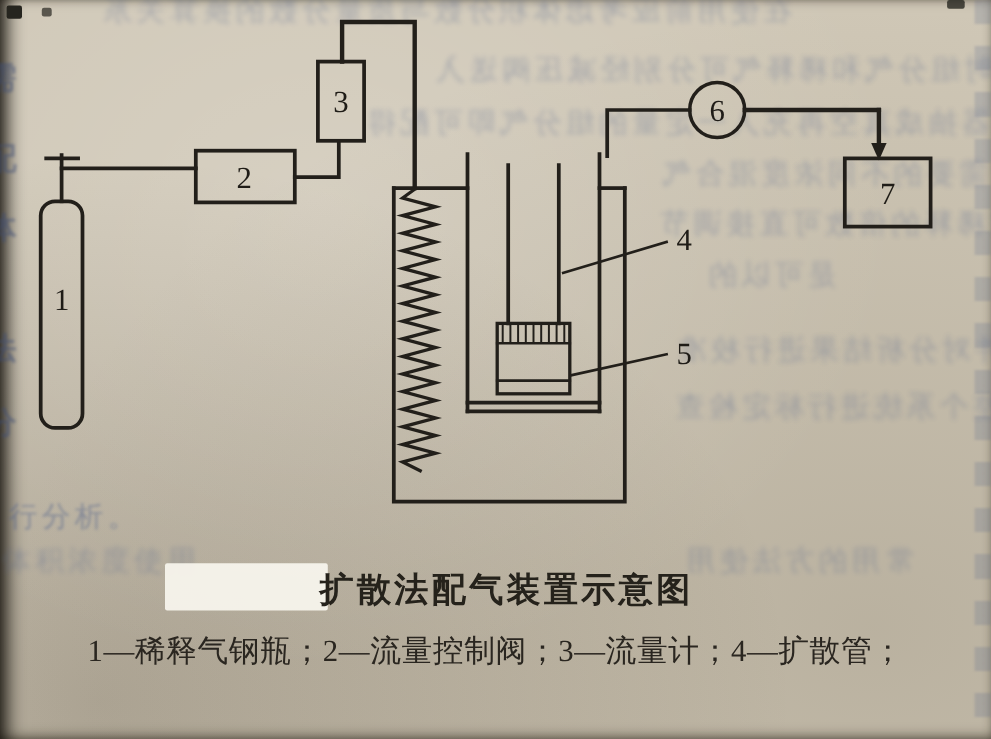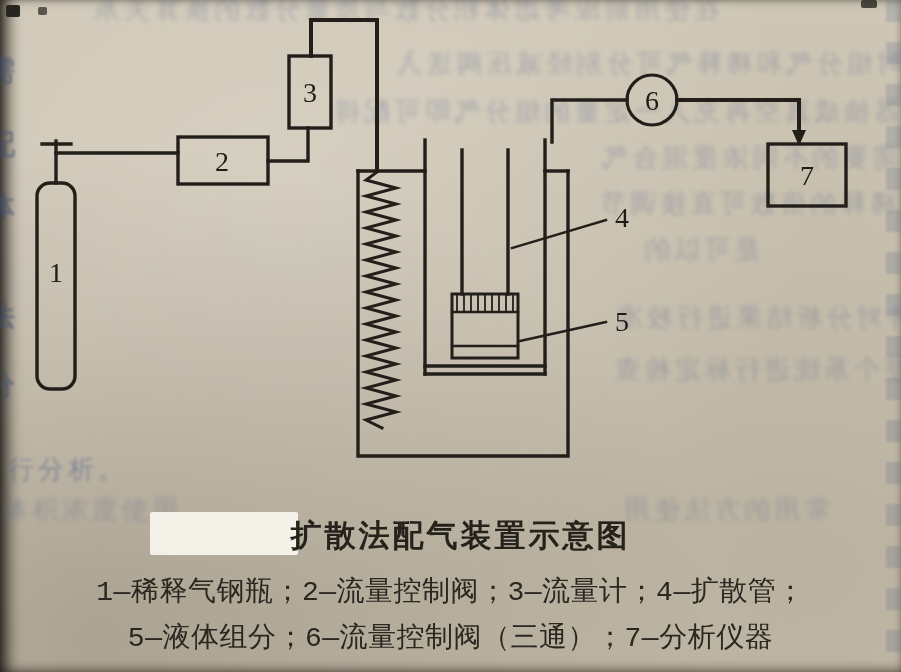--- a/index.html
+++ b/index.html
@@ -36,21 +36,21 @@
   .white-patch{position:absolute;left:150px;top:512px;width:148px;height:43px;
       background:#f8f6ef;opacity:.92;z-index:3;border-radius:2px;}
   
   svg.diagram{position:absolute;left:0;top:0;z-index:4;}
   .num{font-family:"Liberation Serif","DejaVu Serif",serif;font-size:28px;fill:#1f1c17;}
   
   .caption{position:absolute;left:10px;top:515px;width:901px;text-align:center;z-index:5;
       font-family:"Liberation Serif","DejaVu Serif",serif;font-weight:600;
       font-size:31px;letter-spacing:3px;color:#25221b;}
   .legend{position:absolute;left:0;top:570px;width:901px;text-align:center;z-index:5;
-      font-family:Liberation Mono, monospace;
+      font-family:Liberation Serif, serif;
       font-size:28px;line-height:46px;letter-spacing:.5px;color:#2a2620;}
 </style>
 </head>
 <body>
 
 <div class="page">
 
   <div class="bleed" style="left:90px;top:-8px">在使用前应考虑体积分数与质量分数的换算关系</div>
   <div class="bleed" style="left:392px;top:46px">配气时组分气和稀释气可分别经减压阀送入</div>
   <div class="bleed" style="left:330px;top:94px">先将混合器抽成真空再充入一定量的组分气即可配得</div>
@@ -152,16 +152,15 @@
       <text class="num" x="622" y="227">4</text>
       <text class="num" x="622" y="331">5</text>
       <text class="num" x="652" y="110">6</text>
       <text class="num" x="807" y="185">7</text>
     </g>
   </svg>
 
   <div class="caption">扩散法配气装置示意图</div>
   <div class="legend">
     <div>1—稀释气钢瓶；2—流量控制阀；3—流量计；4—扩散管；</div>
-    <div>5—液体组分；6—流量控制阀（三通）；7—分析仪器</div>
   </div>
 
 </div>
 
 </body></html>

